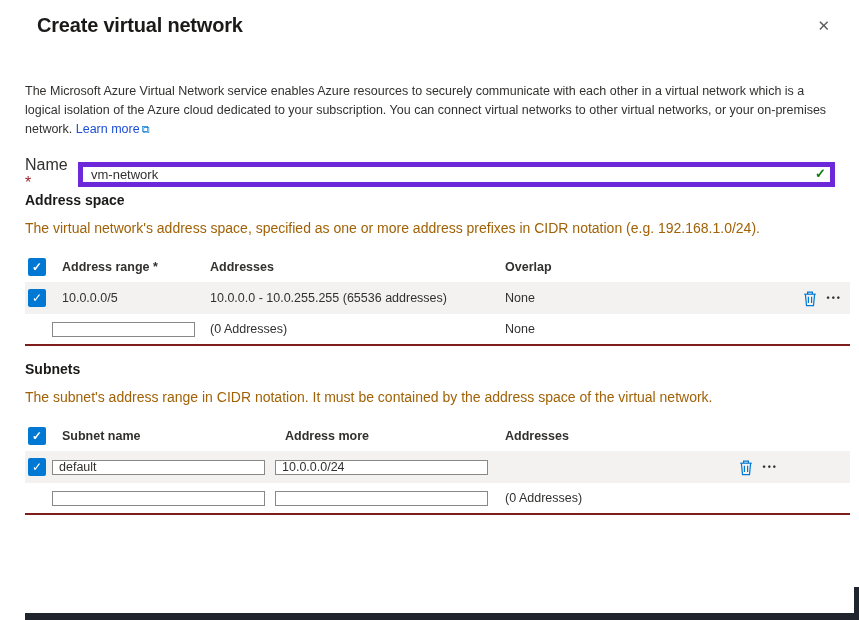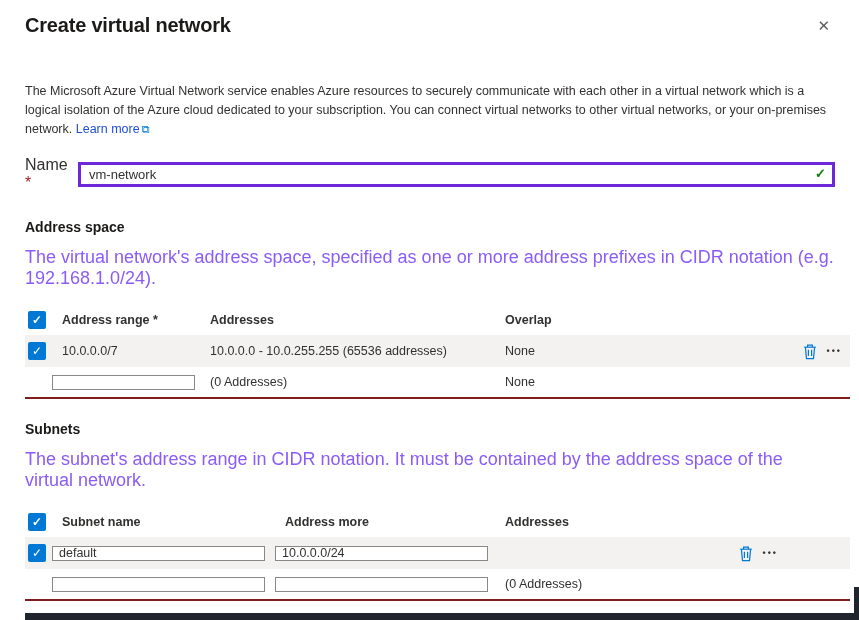--- a/index.html
+++ b/index.html
@@ -8,46 +8,46 @@
     font-family:"Liberation Sans", sans-serif;
     background:#ffffff;
     color:#323130;
     position:relative;
     overflow:hidden;
     font-size:12.5px;
   }
   .panel { padding:14px 9px 0 25px; position:relative; }
 
   
-  .panel-header { display:flex; justify-content:space-between; align-items:flex-start; padding-right:16px; }
+  .panel-header { display:flex; justify-content:space-between; align-items:flex-start; padding-right:16px;margin-left:12px; }
   .panel-title { font-size:20px; font-weight:700; color:#1b1a19; letter-spacing:-0.2px; }
   .close-btn { color:#605e5c; font-size:15px; line-height:20px; cursor:pointer; padding:2px 4px; }
 
   
   .description { margin-top:44px; padding-right:16px; font-size:12.5px; line-height:19px; color:#323130; }
   .link { color:#1d4ed8; text-decoration:none; cursor:pointer; }
   .ext-icon { font-size:11px; color:#0078d4; margin-left:2px; }
 
   
   .name-row { margin-top:17px; padding-right:15px; display:flex; align-items:center; }
   .name-label { width:53px; flex:none; font-size:16px; color:#323130; }
   .req { color:#a4262c; }
   .name-input-wrap { position:relative; flex:1; }
   .name-input {
-    width:100%; height:25px; border:3px solid #6d28d9; background:#fff;
+    width:100%; height:25px; border:5px solid #6d28d9; background:#fff;
     font-family:"Liberation Sans", sans-serif; font-size:13px; color:#323130;
     padding:2px 26px 2px 8px; outline:none;
   }
   .valid-check { position:absolute; right:9px; top:4px; color:#107c10; font-size:13px; font-weight:700; }
 
   
   .section-heading { font-size:14px; font-weight:700; color:#1b1a19; }
-  .addr-heading { margin-top:27px; }
-  .subnet-heading { margin-top:22px; }
-  .section-desc { margin-top:12px; font-size:18px; color:#8b5cf6; padding-right:16px; }
+  .addr-heading { }
+  .subnet-heading { margin-top:15px; }
+  .section-desc { margin-top:12px; font-size:14px; color:#a16207; padding-right:16px; }
 
   
   .grid-table { margin-top:15px; width:100%; }
   .trow { display:grid; align-items:center; }
   .addr-cols { grid-template-columns:27px 148px 295px 1fr 64px; }
   .subnet-cols { grid-template-columns:27px 223px 220px 1fr 64px; }
   .thead { height:31px; font-weight:700; font-size:12.5px; }
   .tdata { height:32px; font-size:12.5px; }
   .row-gray { background:#f3f2f1; }
   .row-white { border-bottom:2px solid #7f1d1d; }
@@ -117,21 +117,21 @@
       <div class="cell">Overlap</div>
       <div class="cell"></div>
     </div>
 
     <div class="trow tdata addr-cols row-gray">
       <div class="cell cell-check">
         <div class="checkbox">
             <span class="tick">✓</span>
           </div>
       </div>
-      <div class="cell">10.0.0.0/7</div>
+      <div class="cell">10.0.0.0/5</div>
       <div class="cell">10.0.0.0 - 10.0.255.255 (65536 addresses)</div>
       <div class="cell">None</div>
       <div class="actions">
         <div class="trash-btn">
           <svg width="16" height="17" viewBox="0 0 16 17">
             <g fill="none" stroke="#0078d4" stroke-width="1.2">
               <path d="M2.2 4.2 h11.6"></path>
               <path d="M5.6 4 v-1.8 h4.8 v1.8"></path>
               <path d="M3.4 4.4 l1.1 11.2 h7 l1.1-11.2"></path>
               <path d="M6.4 6.8 v6.2"></path>

